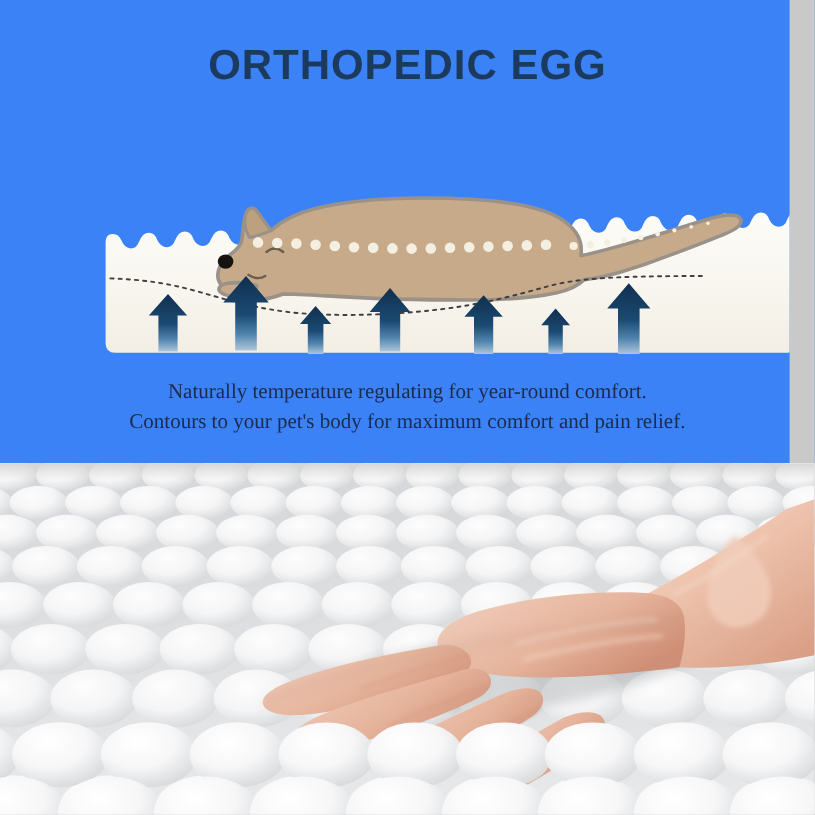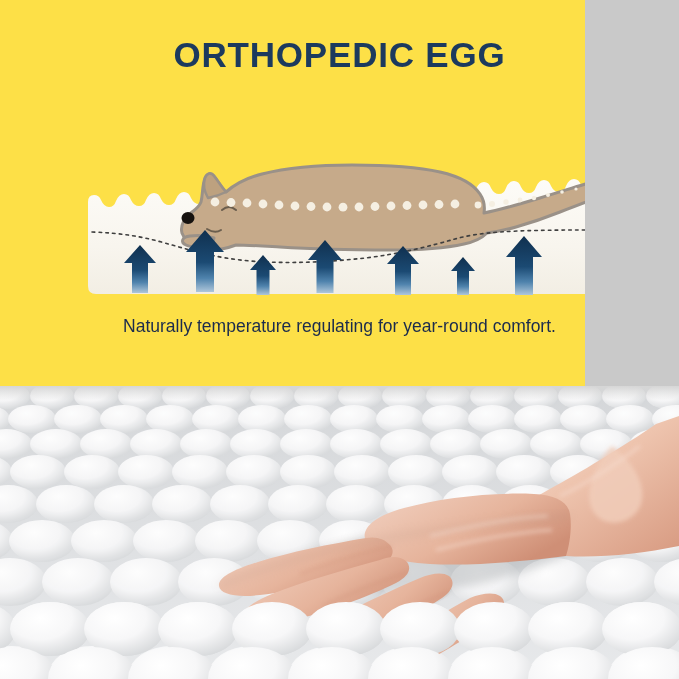--- a/index.html
+++ b/index.html
@@ -6,22 +6,22 @@
   html,body { width:679px; height:679px; }
   body {
     font-family:"Liberation Sans", sans-serif;
     background:#c9c9c9;
     overflow:hidden;
     position:relative;
   }
 
   
   #info-panel{
-    position:absolute; left:0; top:0; width:585px; height:386px;
-    background:#fde047;
+    position:absolute; left:0; top:0; width:658px; height:386px;
+    background:#3b82f6;
     overflow:hidden;
   }
 
   #headline{
     position:absolute; left:0; top:33px; width:679px;
     text-align:center;
     color:#1c3a5e;
     font-family:"Liberation Sans", sans-serif;
     font-size:35px;
     font-weight:bold;
@@ -35,21 +35,21 @@
   #illustration{
     position:absolute; left:0; top:128px; width:679px; height:185px;
   }
   #illo-svg{ display:block; width:679px; height:185px; }
 
   
   #body-copy{
     position:absolute; left:0; top:314px; width:679px;
     text-align:center;
     color:#1b2b4d;
-    font-family:Liberation Sans, sans-serif;
+    font-family:Liberation Serif, serif;
     font-size:17.5px;
     line-height:25px;
     font-weight:500;
   }
   #body-copy .ln{ display:block; }
 
   
   #photo-panel{
     position:absolute; left:0; top:386px; width:679px; height:293px;
     background:#d7d7d7;
@@ -182,20 +182,21 @@
         <path d="M325,112 l17,20 h-8.5 v33 h-17 v-33 h-8.5 Z"></path>
         <path d="M403,118 l16,18 h-8 v31 h-16 v-31 h-8 Z"></path>
         <path d="M463,129 l12,14 h-6 v24 h-12 v-24 h-6 Z"></path>
         <path d="M524,108 l18,21 h-9 v38 h-18 v-38 h-9 Z"></path>
       </g>
     </svg>
   </div>
 
   <div id="body-copy">
     <span class="ln">Naturally temperature regulating for year-round comfort.</span>
+    <span class="ln">Contours to your pet's body for maximum comfort and pain relief.</span>
   </div>
 </div>
 
 <div id="photo-panel">
   <svg id="photo-svg" viewBox="0 0 679 293" xmlns="http://www.w3.org/2000/svg">
     <defs>
 
       <radialGradient id="bumpG" cx="38%" cy="30%" r="72%">
         <stop offset="0%" stop-color="#ffffff"></stop>
         <stop offset="55%" stop-color="#f7f7f8"></stop>

